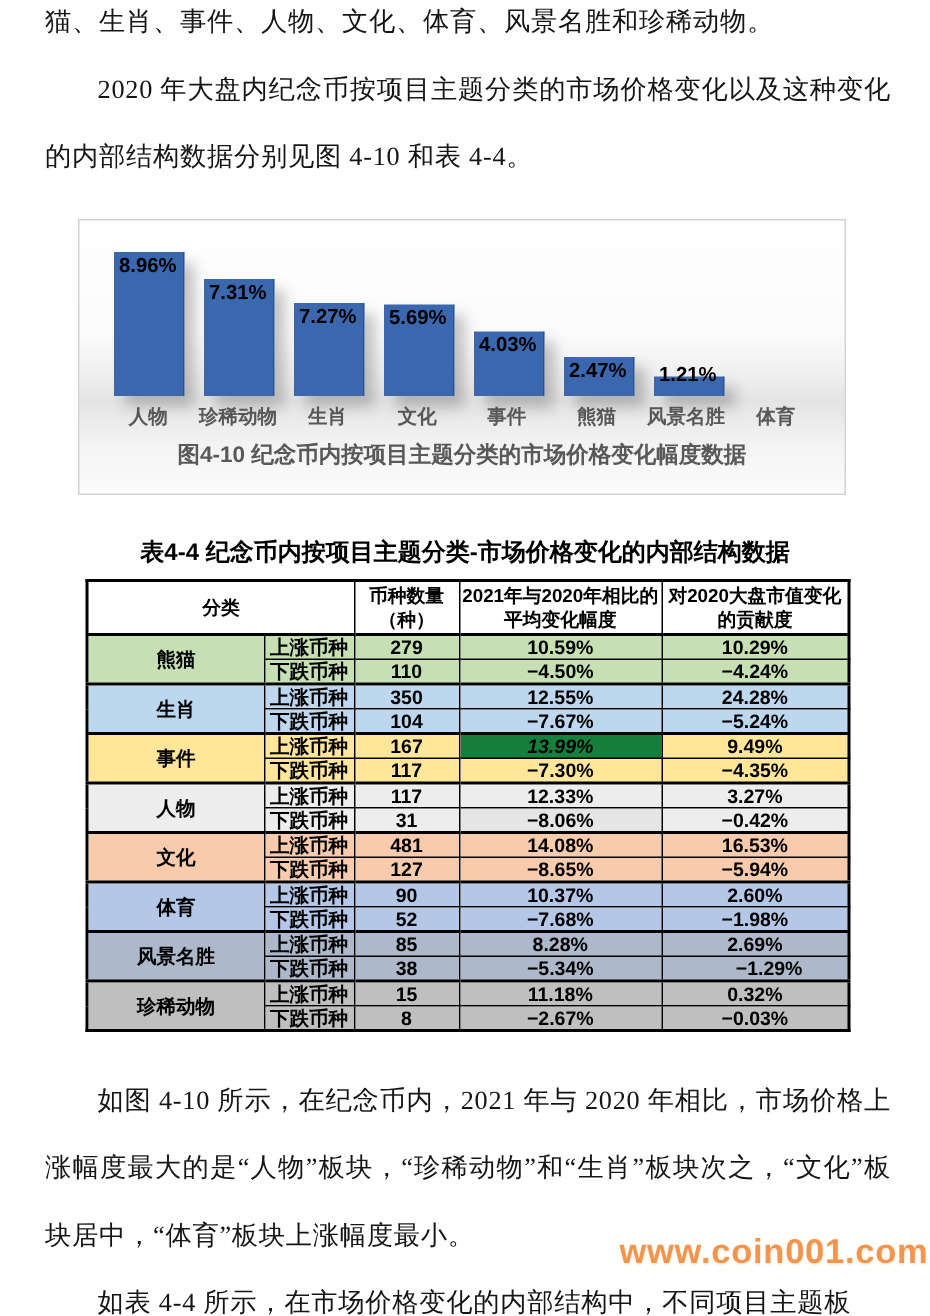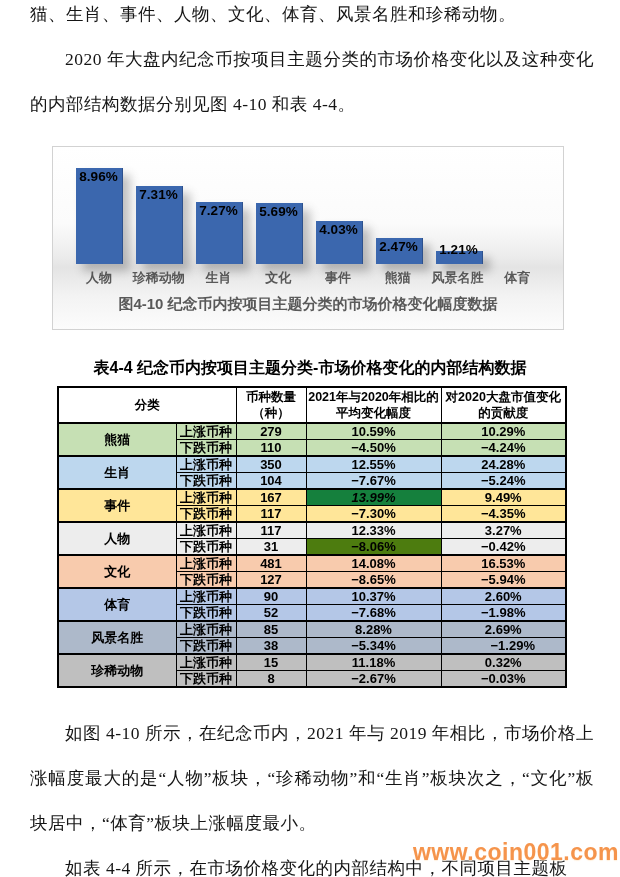--- a/index.html
+++ b/index.html
@@ -60,21 +60,21 @@
   table.data th,table.data td{
     border:1px solid #000;text-align:center;vertical-align:middle;
     font-weight:bold;color:#000;padding:0;overflow:hidden;
   }
   table.data th{font-size:12.5px;line-height:16px;height:34px;background:#ffffff;border-bottom:2px solid #000;}
   table.data td{font-size:13px;height:15px;line-height:15px;}
   tr.group-top td{border-top:2px solid #000;}
 
   
   .watermark{
-    position:absolute;top:839px;right:1px;
+    position:absolute;top:821px;right:1px;
     font:bold 23px "Liberation Sans","DejaVu Sans",sans-serif;
     color:#F58B3D;letter-spacing:0.5px;opacity:0.92;
     text-shadow:0 1px 1px rgba(255,235,210,0.8);
   }
 </style>
 </head>
 <body>
 
 <div class="text-block text-top">
   <p>猫、生肖、事件、人物、文化、体育、风景名胜和珍稀动物。</p>
@@ -192,21 +192,21 @@
       <tr class="group-top">
         <td rowspan="2" style="background: rgb(237, 237, 237);">人物</td>
         <td style="background: rgb(237, 237, 237);">上涨币种</td>
         <td style="background: rgb(237, 237, 237);">117</td>
         <td style="background: rgb(237, 237, 237);">12.33%</td>
         <td style="background: rgb(237, 237, 237);">3.27%</td>
       </tr>
       <tr>
         <td style="background: rgb(237, 237, 237);">下跌币种</td>
         <td style="background: rgb(237, 237, 237);">31</td>
-        <td style="background: #4d7c0f;">−8.06%</td>
+        <td style="background: #e5e5e5;">−8.06%</td>
         <td style="background: rgb(237, 237, 237);">−0.42%</td>
       </tr>
       <tr class="group-top">
         <td rowspan="2" style="background: rgb(248, 203, 173);">文化</td>
         <td style="background: rgb(248, 203, 173);">上涨币种</td>
         <td style="background: rgb(248, 203, 173);">481</td>
         <td style="background: rgb(248, 203, 173);">14.08%</td>
         <td style="background: rgb(248, 203, 173);">16.53%</td>
       </tr>
       <tr>
@@ -251,17 +251,17 @@
       <tr>
         <td style="background: rgb(191, 191, 191);">下跌币种</td>
         <td style="background: rgb(191, 191, 191);">8</td>
         <td style="background: rgb(191, 191, 191);">−2.67%</td>
         <td style="background: rgb(191, 191, 191);">−0.03%</td>
       </tr>
     </tbody>
 </table>
 
 <div class="text-block text-bottom">
-  <p class="indent">如图 4-10 所示，在纪念币内，2021 年与 2019 年相比，市场价格上涨幅度最大的是“人物”板块，“珍稀动物”和“生肖”板块次之，“文化”板块居中，“体育”板块上涨幅度最小。</p>
+  <p class="indent">如图 4-10 所示，在纪念币内，2021 年与 2020 年相比，市场价格上涨幅度最大的是“人物”板块，“珍稀动物”和“生肖”板块次之，“文化”板块居中，“体育”板块上涨幅度最小。</p>
   <p class="indent">如表 4-4 所示，在市场价格变化的内部结构中，不同项目主题板</p>
 </div>
 
 <div class="watermark">www.coin001.com</div>
 
 </body></html>

